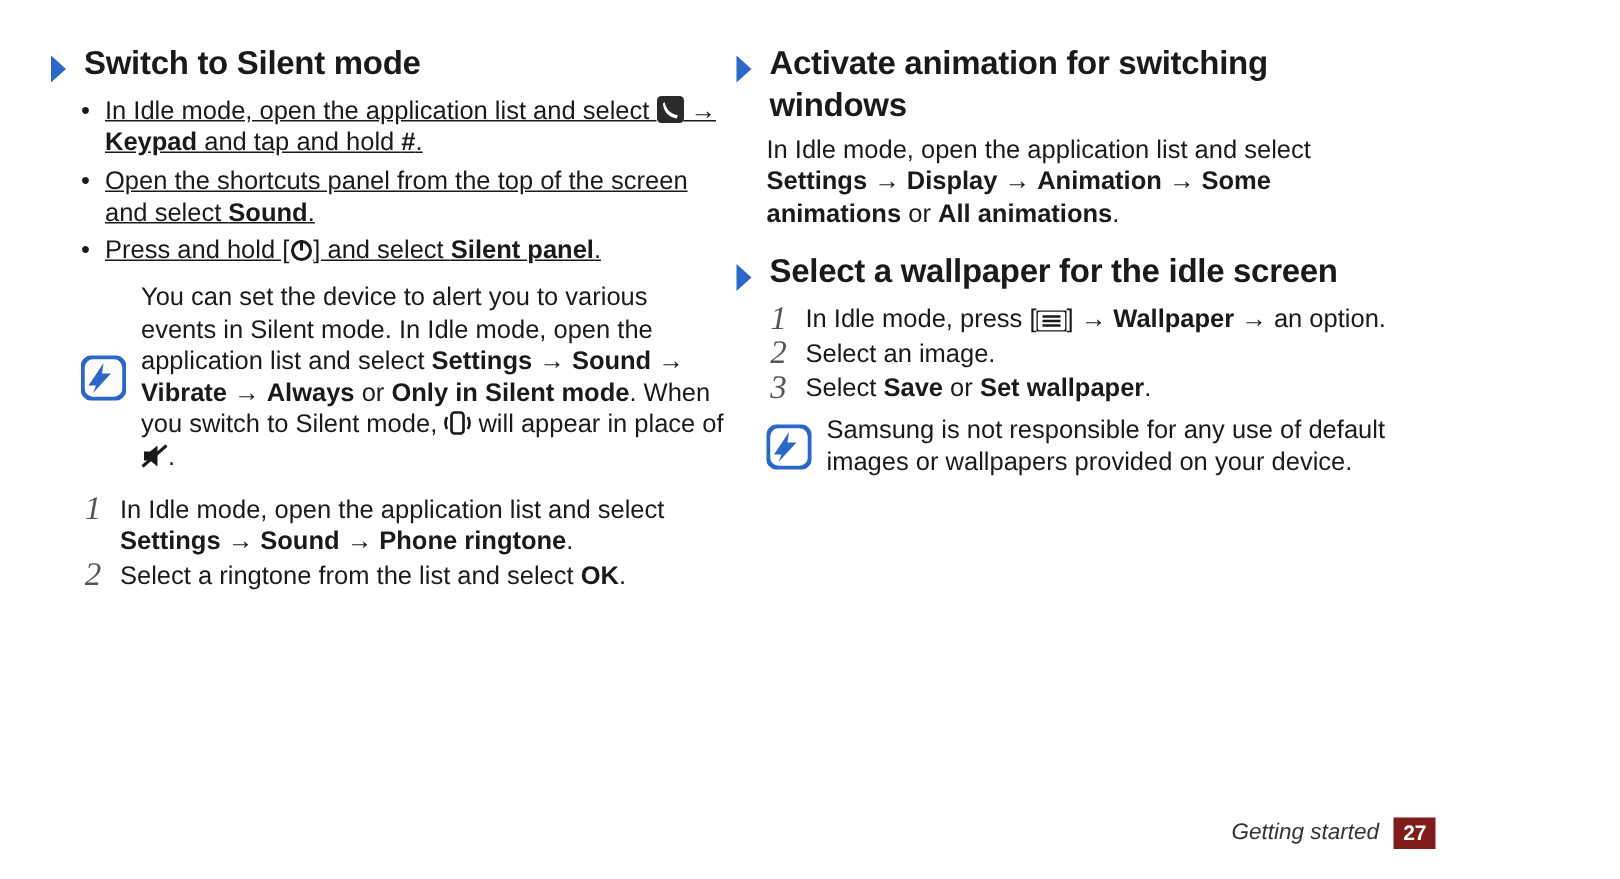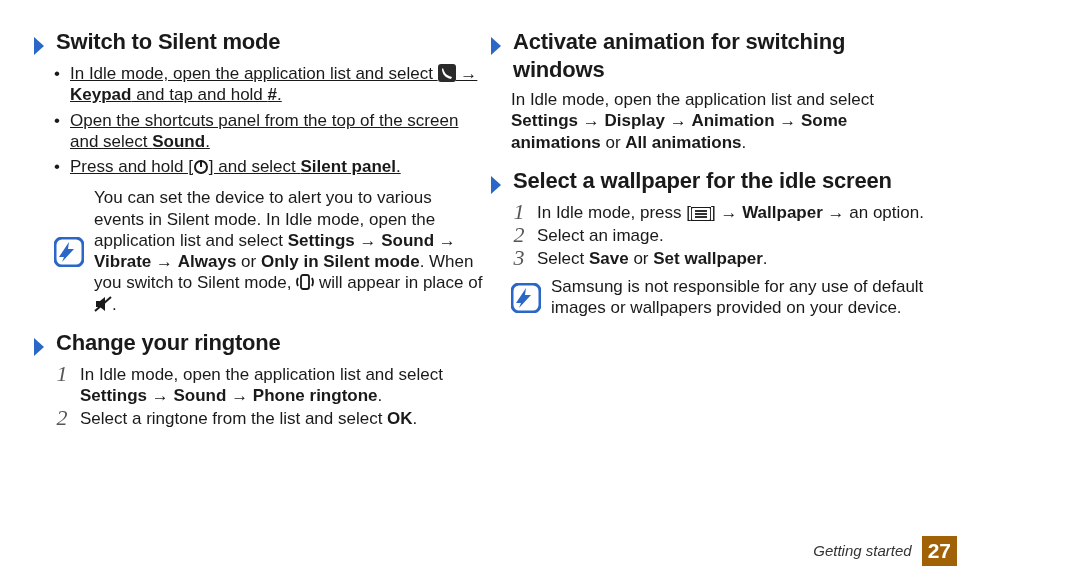--- a/index.html
+++ b/index.html
@@ -105,24 +105,24 @@
     display: flex;
     align-items: center;
     gap: 10px;
   }
   .footer-label {
     font-style: italic;
     font-size: 15px;
     color: #333;
   }
   .page-badge {
-    background: #a16207;
+    background: #7f1d1d;
     color: #fff;
     font-weight: 700;
-    font-size: 21px;
+    font-size: 14px;
     padding: 2px 6px;
   }
   
   .inline-ico {
     display: inline-block;
     vertical-align: -3px;
   }
   svg { display: block; }
 </style>
 </head>
@@ -197,28 +197,20 @@
         </span>
       <div class="note-text">
         <span>You can set the device to alert you to various events in Silent mode. In Idle mode, open the application list and select </span><b>Settings</b><span> → </span><b>Sound</b><span> → </span><b>Vibrate</b><span> → </span><b>Always</b><span> or </span><b>Only in Silent mode</b><span>. When you switch to Silent mode, </span><span class="inline-ico"><svg width="18" height="18">
               <use href="#vibrate-ico"></use>
             </svg></span><span> will appear in place of </span><span class="inline-ico"><svg width="18" height="18">
               <use href="#mute-ico"></use>
             </svg></span><span>.</span>
       </div>
     </div>
 
-    <div class="section-head">
-      <span class="chev">
-          <svg width="14" height="22">
-            <use href="#chev"></use>
-          </svg>
-        </span>
-      <span class="section-title">Change your ringtone</span>
-    </div>
     <div class="step">
       <span class="step-num">1</span>
       <div class="step-body">
         <span>In Idle mode, open the application list and select </span><b>Settings</b><span> → </span><b>Sound</b><span> → </span><b>Phone ringtone</b><span>.</span>
       </div>
     </div>
     <div class="step">
       <span class="step-num">2</span>
       <div class="step-body">
         <span>Select a ringtone from the list and select </span><b>OK</b><span>.</span>

